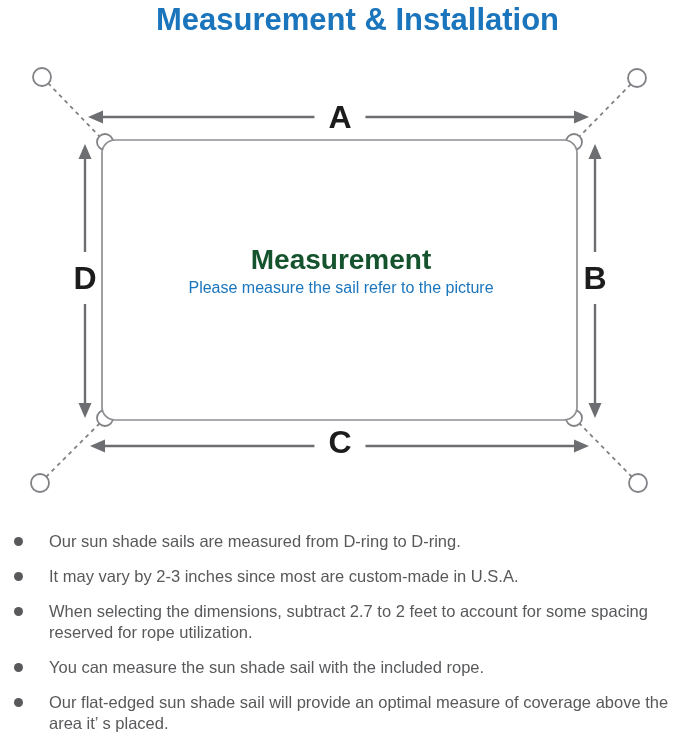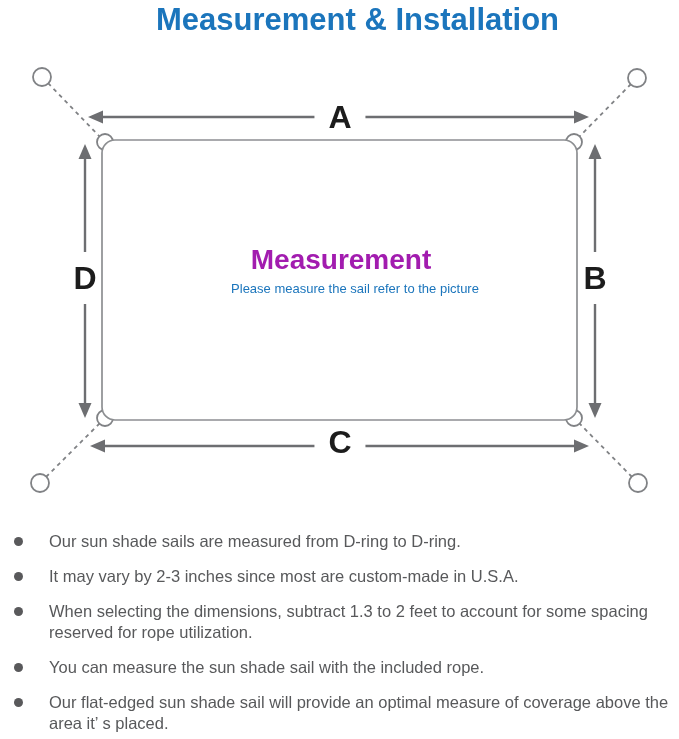--- a/index.html
+++ b/index.html
@@ -37,29 +37,29 @@
   }
   .dim-label.horiz { padding: 2px 14px; }
   .dim-label.vert  { padding: 10px 3px; }
   .center-title {
     position: absolute;
     top: 260px;
     left: 341px;
     transform: translate(-50%, -50%);
     font-size: 28px;
     font-weight: bold;
-    color: #a21caf;
+    color: #14532d;
     white-space: nowrap;
   }
   .center-subtitle {
     position: absolute;
     top: 288px;
-    left: 355px;
+    left: 341px;
     transform: translate(-50%, -50%);
-    font-size: 13px;
+    font-size: 16px;
     color: #1b75bc;
     white-space: nowrap;
   }
   .notes {
     position: absolute;
     top: 531px;
     left: 14px;
     right: 10px;
     list-style: none;
     margin: 0;
@@ -149,21 +149,21 @@
     <li>
       <span class="dot"></span>
       <span class="txt">Our sun shade sails are measured from D-ring to D-ring.</span>
     </li>
     <li>
       <span class="dot"></span>
       <span class="txt">It may vary by 2-3 inches since most are custom-made in U.S.A.</span>
     </li>
     <li>
       <span class="dot"></span>
-      <span class="txt">When selecting the dimensions, subtract 1.3 to 2 feet to account for some spacing reserved for rope utilization.</span>
+      <span class="txt">When selecting the dimensions, subtract 2.7 to 2 feet to account for some spacing reserved for rope utilization.</span>
     </li>
     <li>
       <span class="dot"></span>
       <span class="txt">You can measure the sun shade sail with the included rope.</span>
     </li>
     <li>
       <span class="dot"></span>
       <span class="txt">Our flat-edged sun shade sail will provide an optimal measure of coverage above the area it’ s placed.</span>
     </li>
   </ul>

